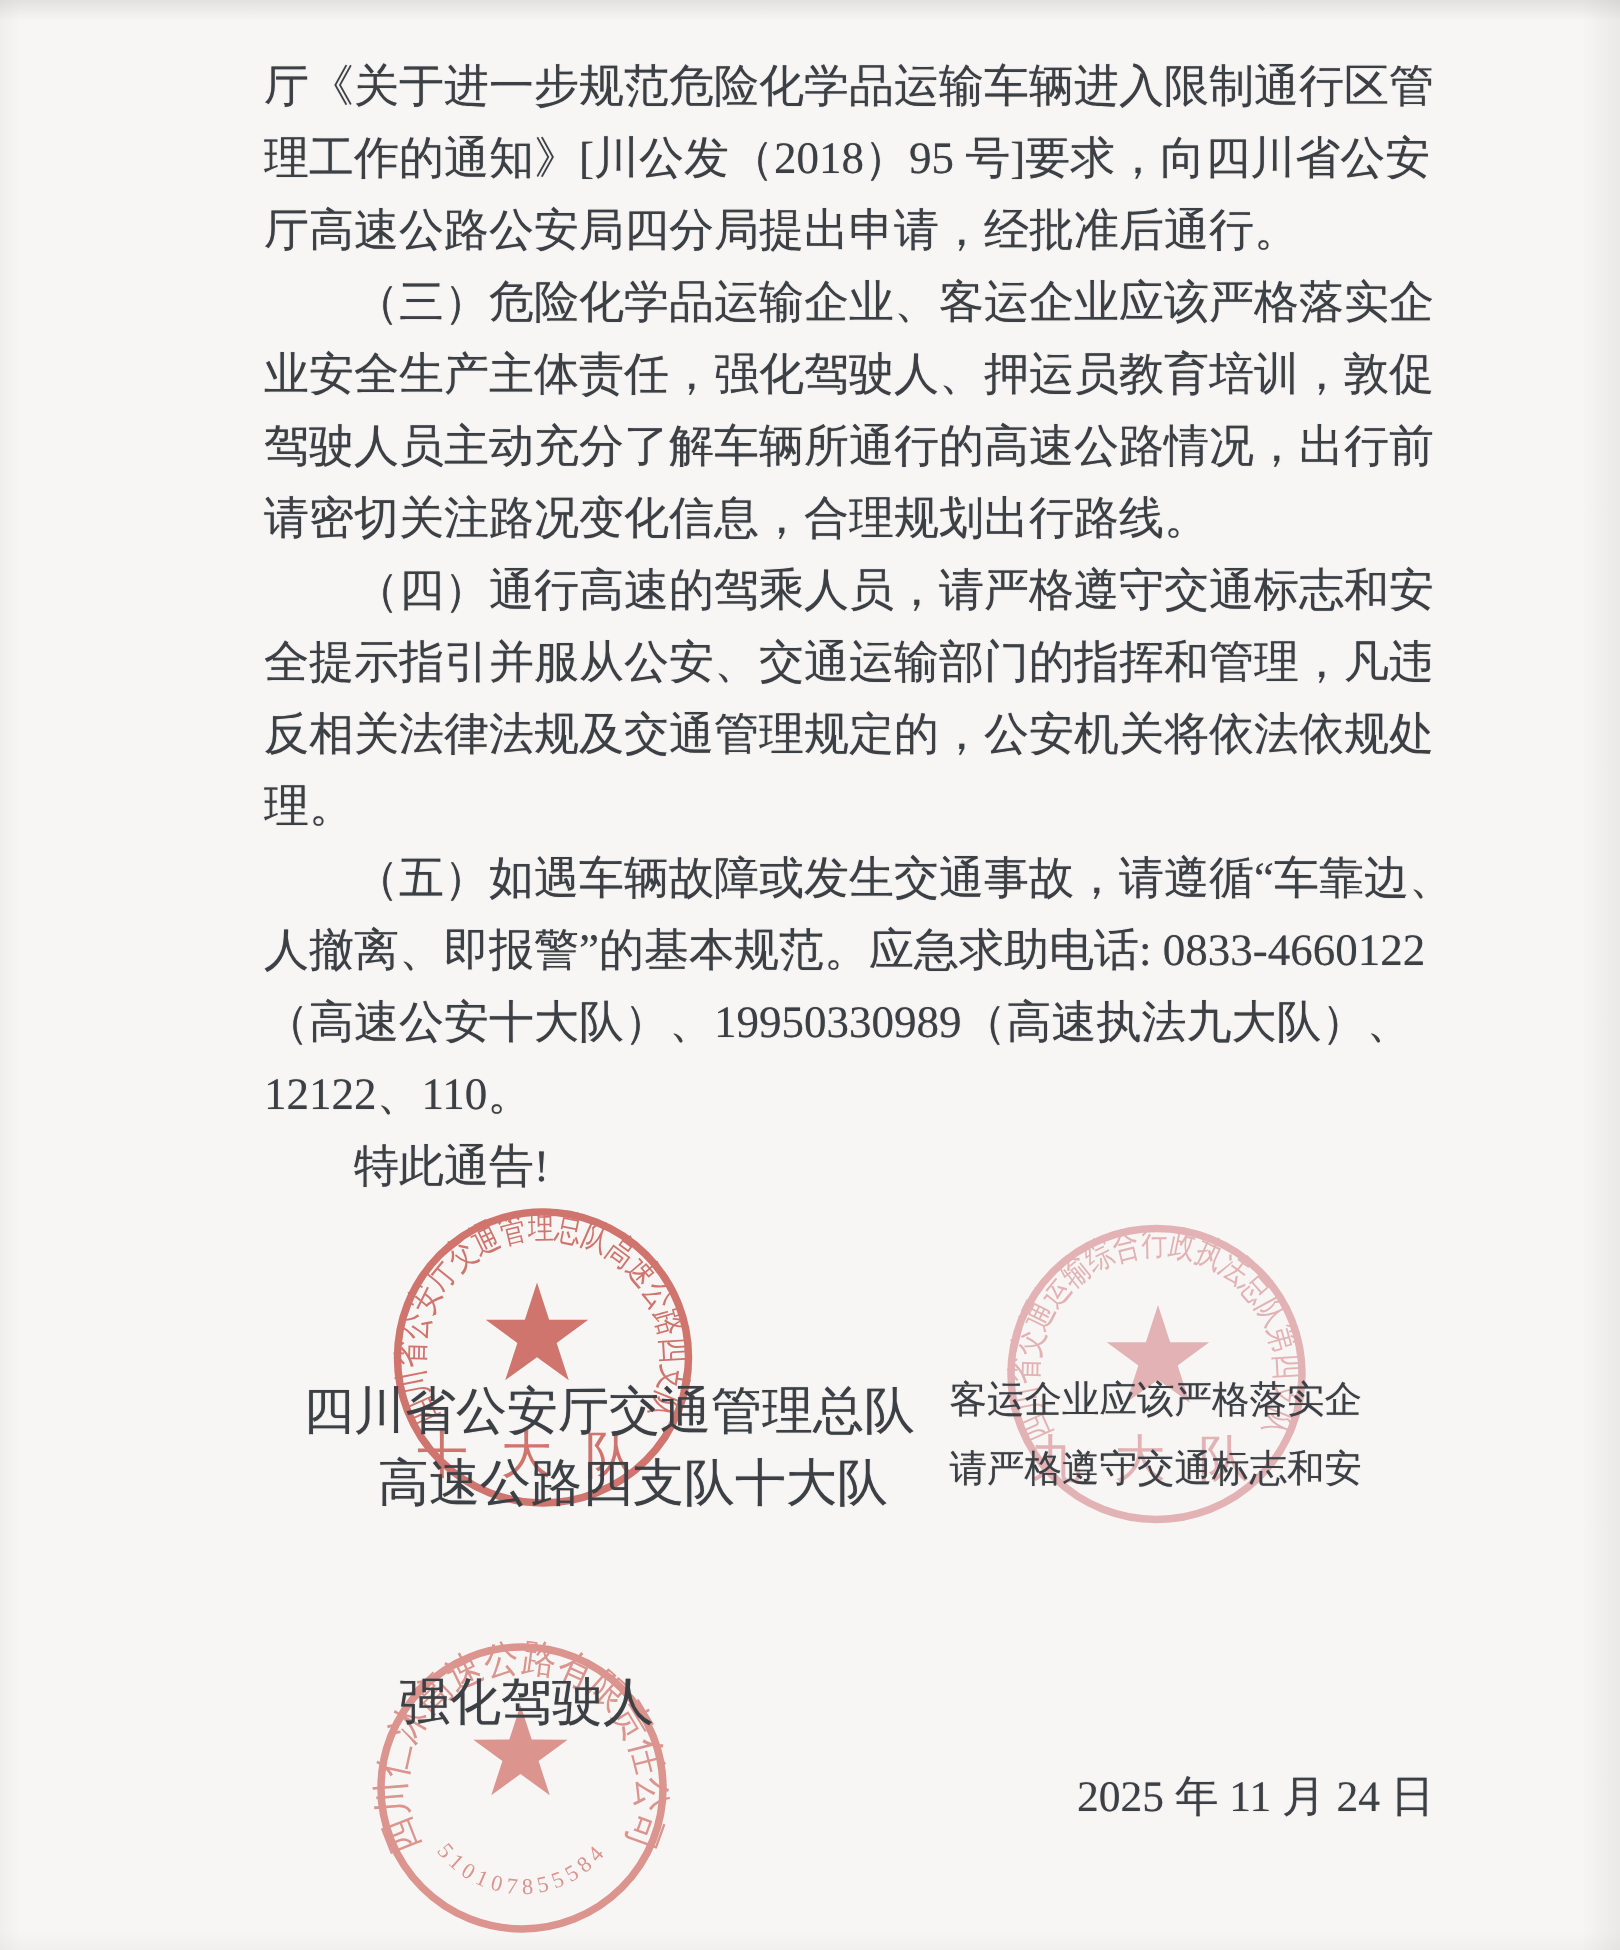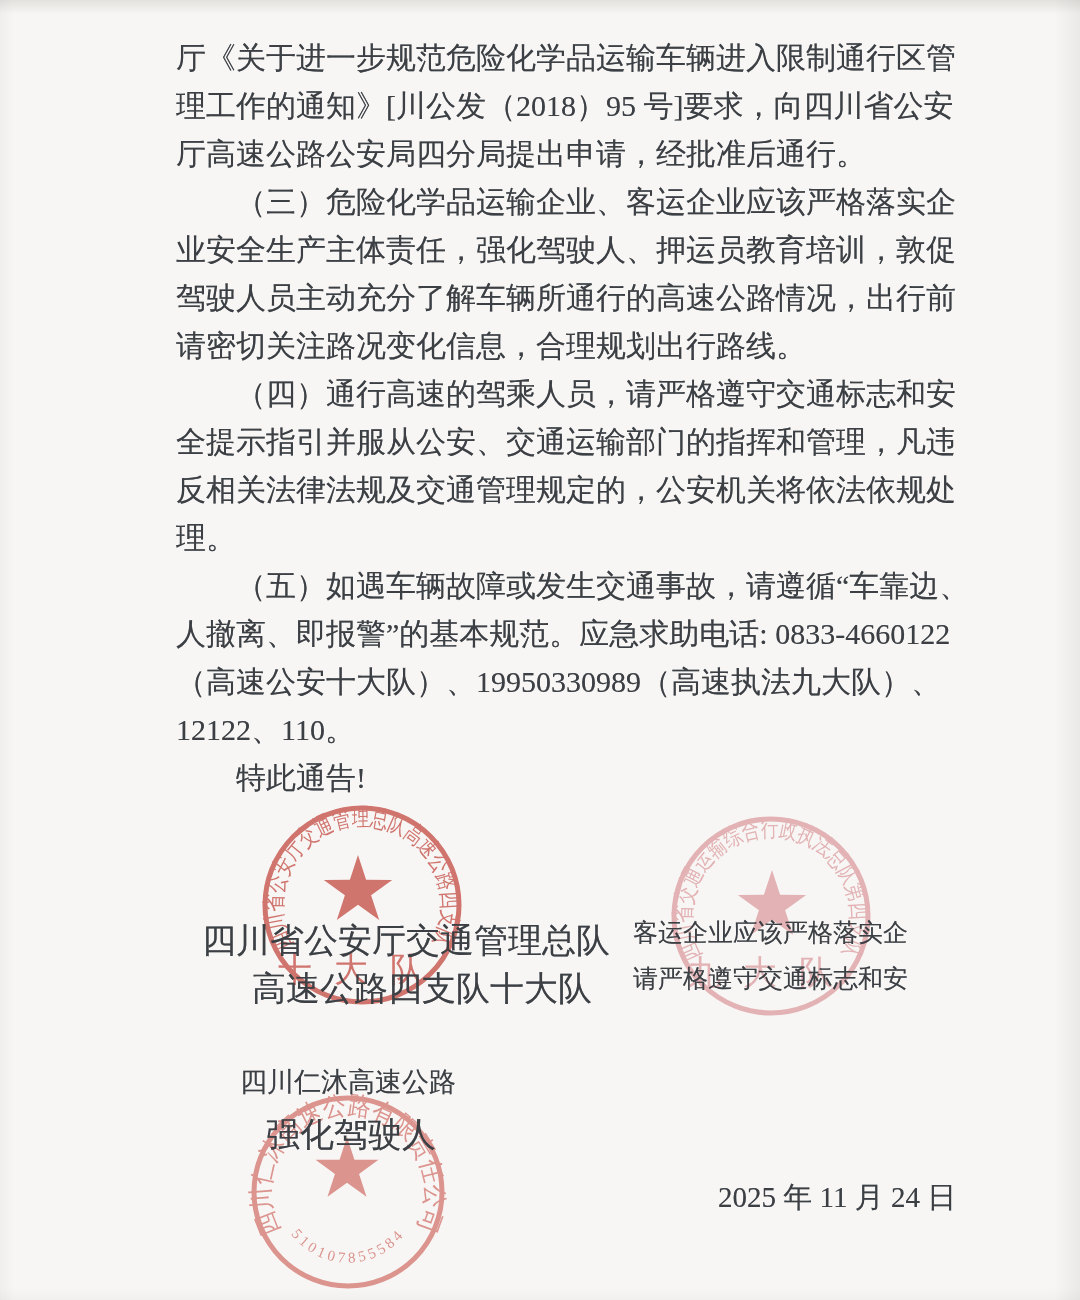--- a/index.html
+++ b/index.html
@@ -125,18 +125,17 @@
       <textPath href="#numArc3" startOffset="0" textLength="140" lengthAdjust="spacing">5101078555842</textPath>
     </text>
   </svg>
 
   <div class="sig" style="left:202px;top:918px;">四川省公安厅交通管理总队</div>
   <div class="sig" style="left:252px;top:966px;">高速公路四支队十大队</div>
 
   <div class="sig s-right" style="left:633px;top:916px;">客运企业应该严格落实企</div>
   <div class="sig s-right" style="left:633px;top:962px;">请严格遵守交通标志和安</div>
 
-  <div class="sig" style="left:240px;top:1064px;font-size:27px;">四川仁沐高速公路</div>
   <div class="sig" style="left:266px;top:1112px;">强化驾驶人</div>
 
   <div class="date-line">2025 年 11 月 24 日</div>
 
 </div>
 
 </body></html>

